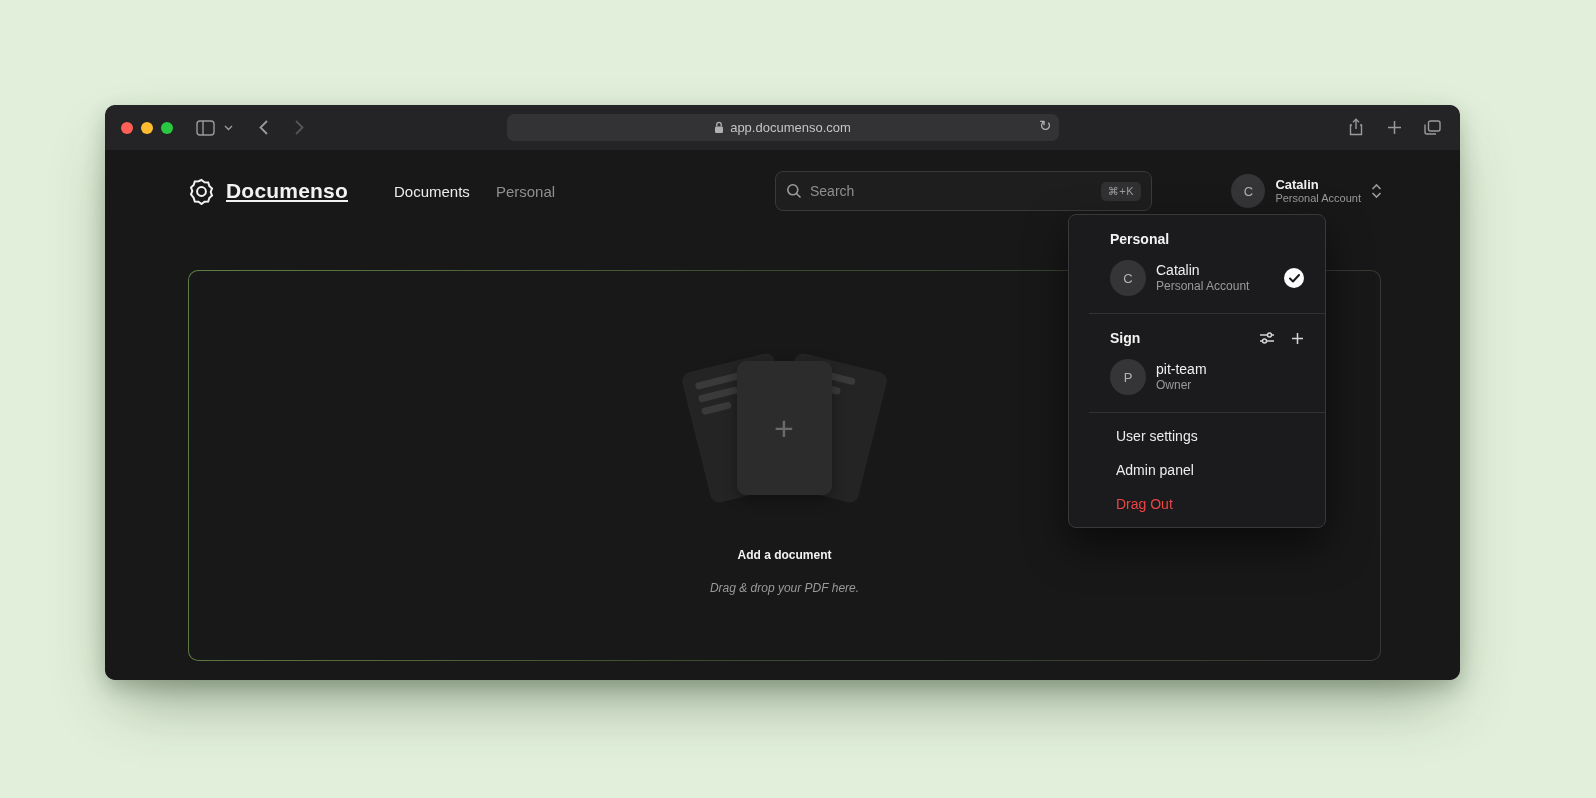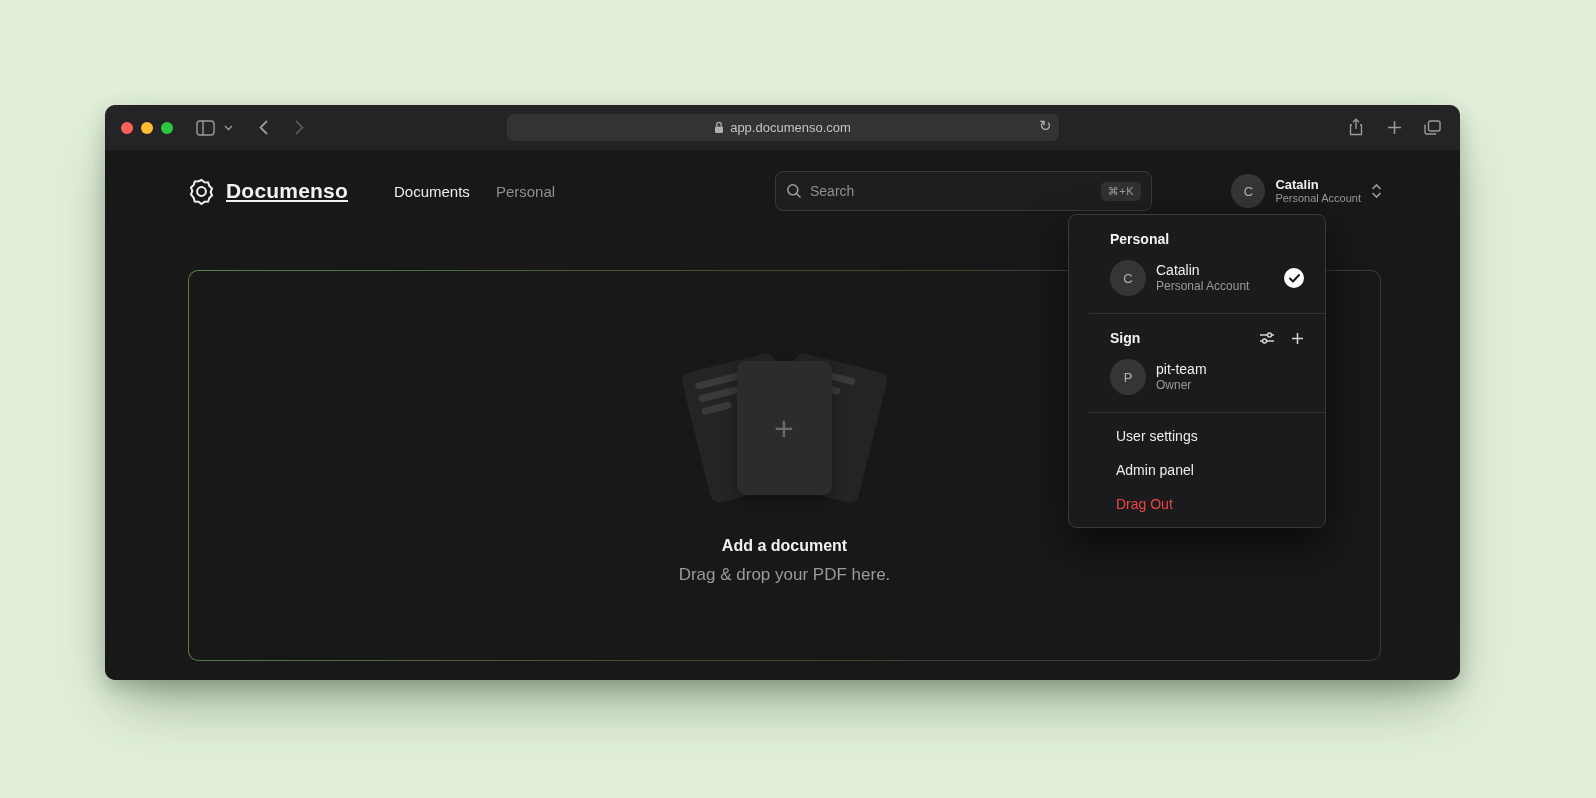--- a/index.html
+++ b/index.html
@@ -144,22 +144,22 @@
   .card.center { background:#2c2c2c; box-shadow:0 4px 14px rgba(0,0,0,.35); }
   .stripes { position:absolute; top:12px; left:12px; display:flex; flex-direction:column; gap:6px; }
   .stripes span { display:block; height:7px; border-radius:3px; background:#3a3a3a; }
   .stripes span:nth-child(1){ width:52px; }
   .stripes span:nth-child(2){ width:40px; }
   .stripes span:nth-child(3){ width:30px; }
   .card-plus {
     position:absolute; inset:0; display:flex; align-items:center; justify-content:center;
     color:#6a6a6a; font-size:34px; font-weight:300;
   }
-  .dz-title { margin-top:28px; color:#f2f2f2; font-size:16px; font-weight:700; }
-  .dz-sub { margin-top:10px; color:#9a9a9a; font-size:17px; }
+  .dz-title { margin-top:39px; color:#f2f2f2; font-size:12px; font-weight:700; }
+  .dz-sub { margin-top:19px; color:#9a9a9a; font-size:12px;font-style:italic; }
 </style>
 </head>
 <body>
 
 <div class="window">
 
   <div class="chrome">
     <div class="traffic">
       <div class="light red"></div>
       <div class="light yellow"></div>

